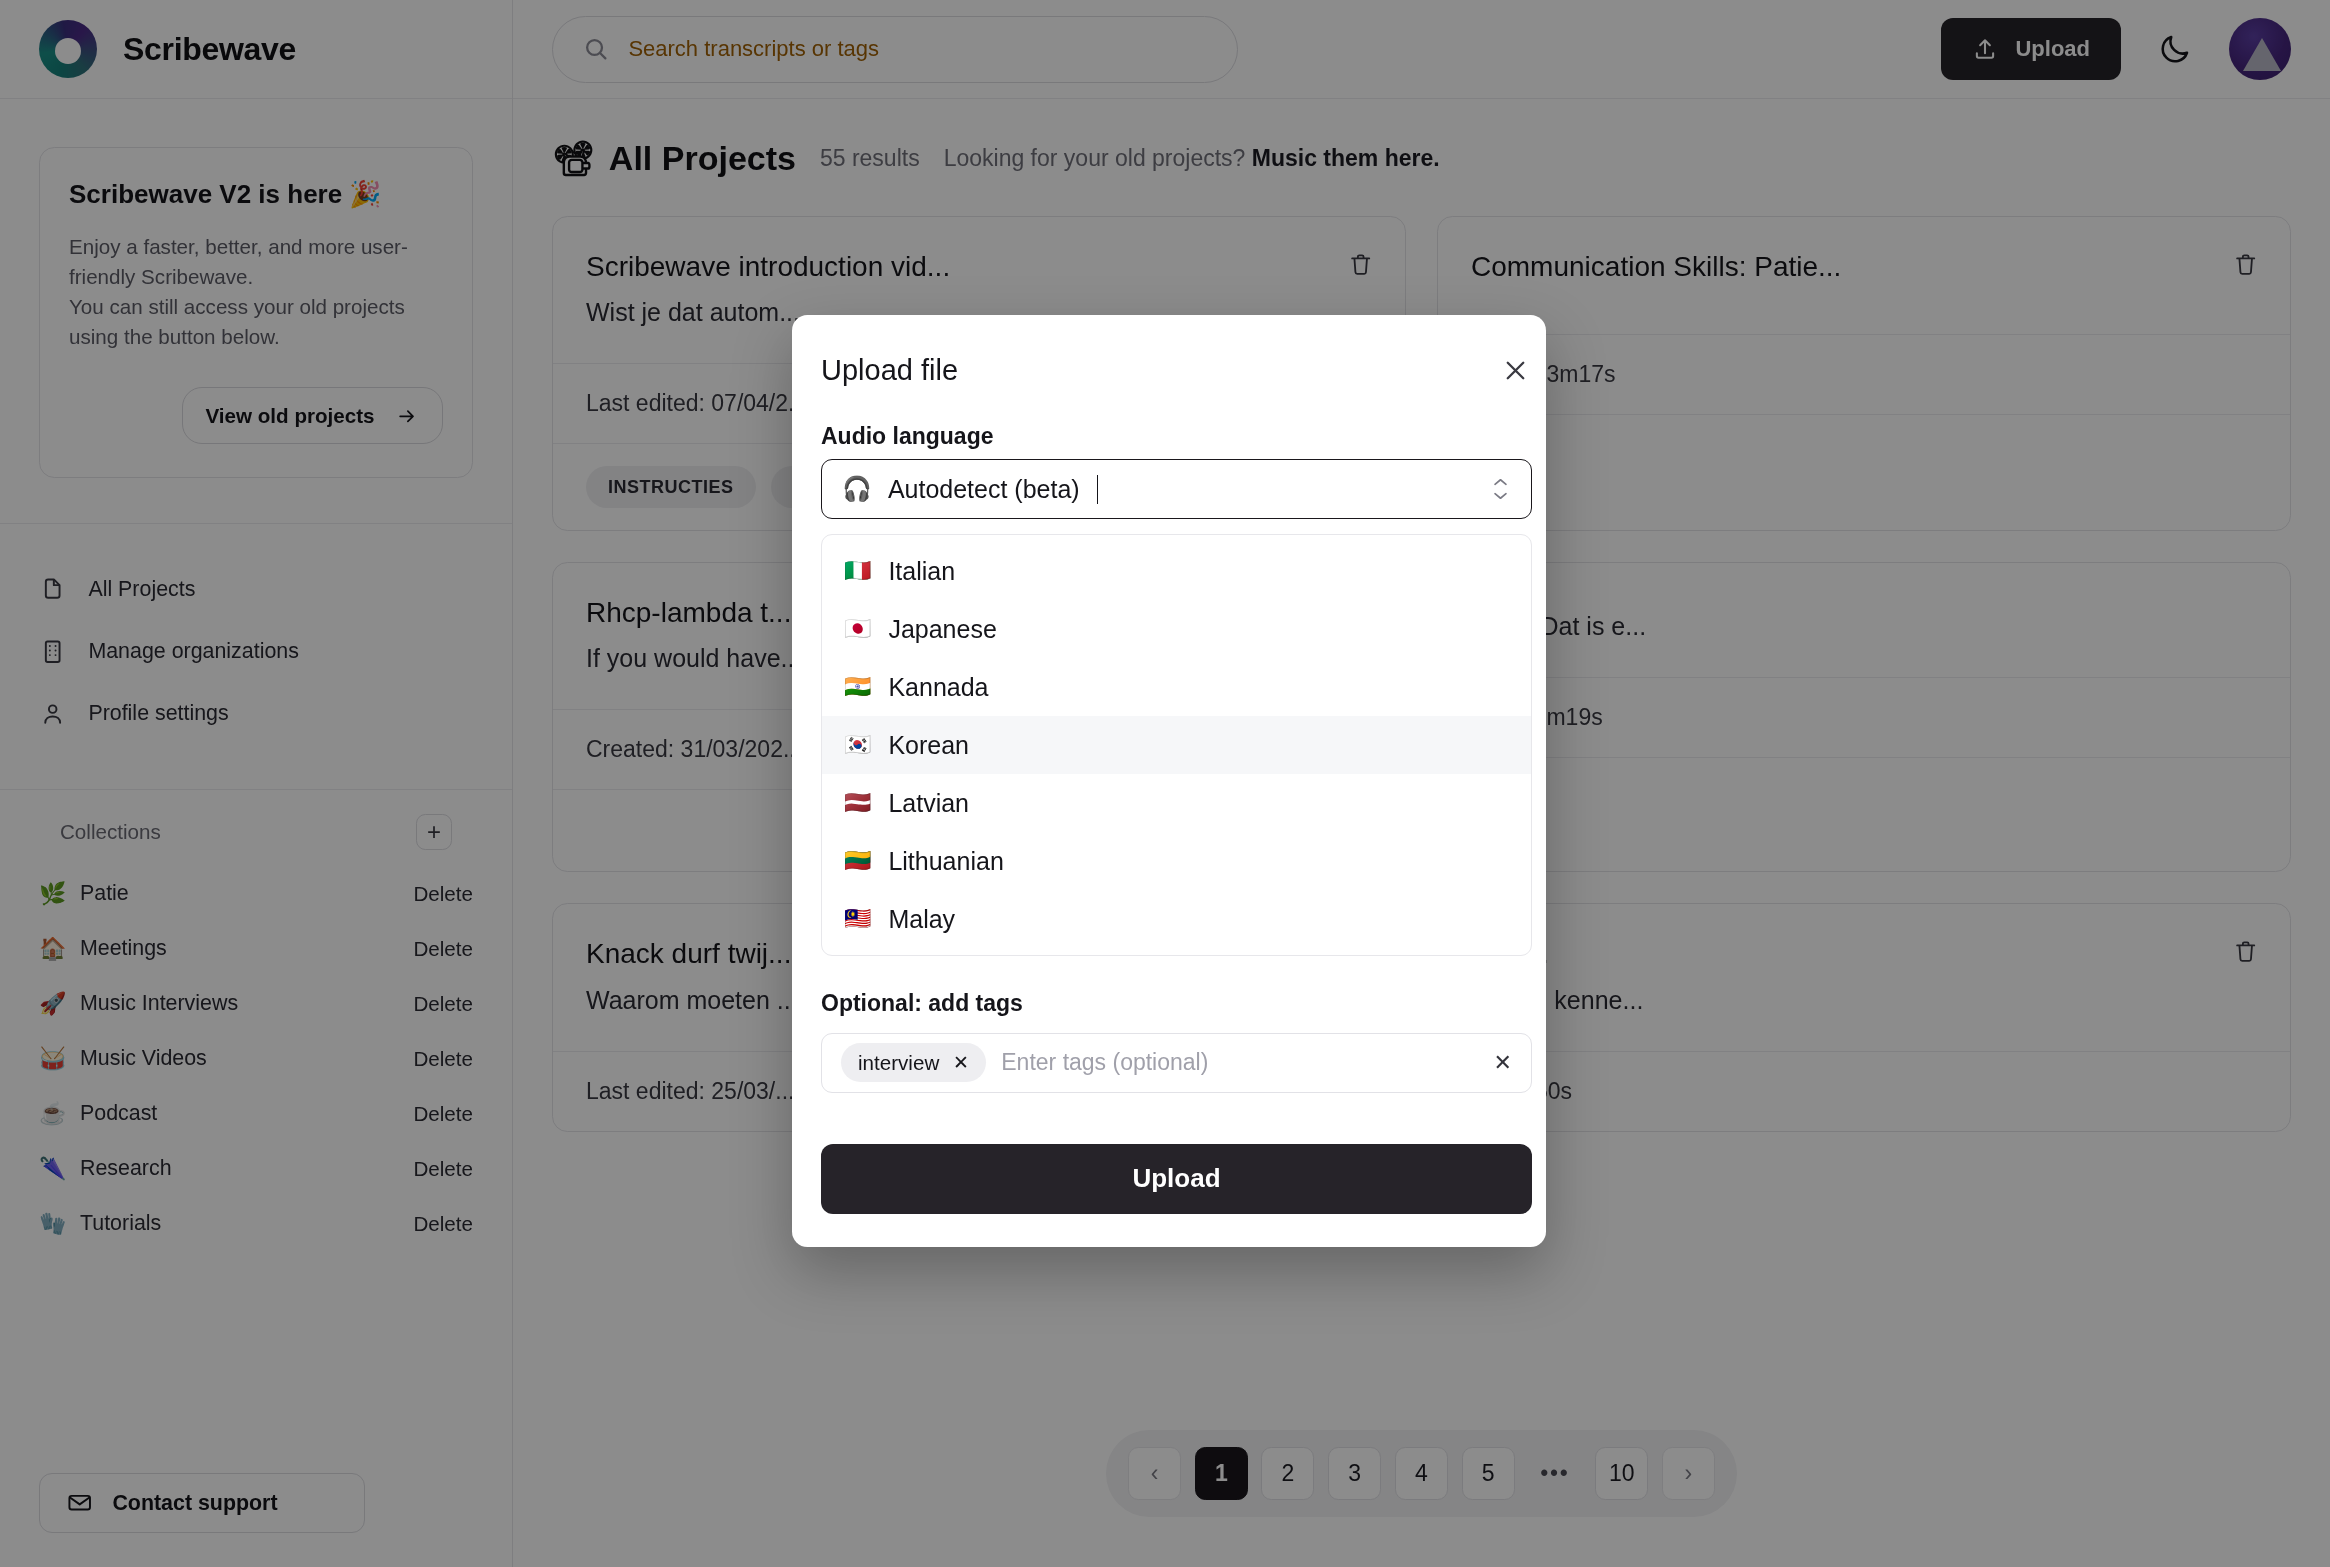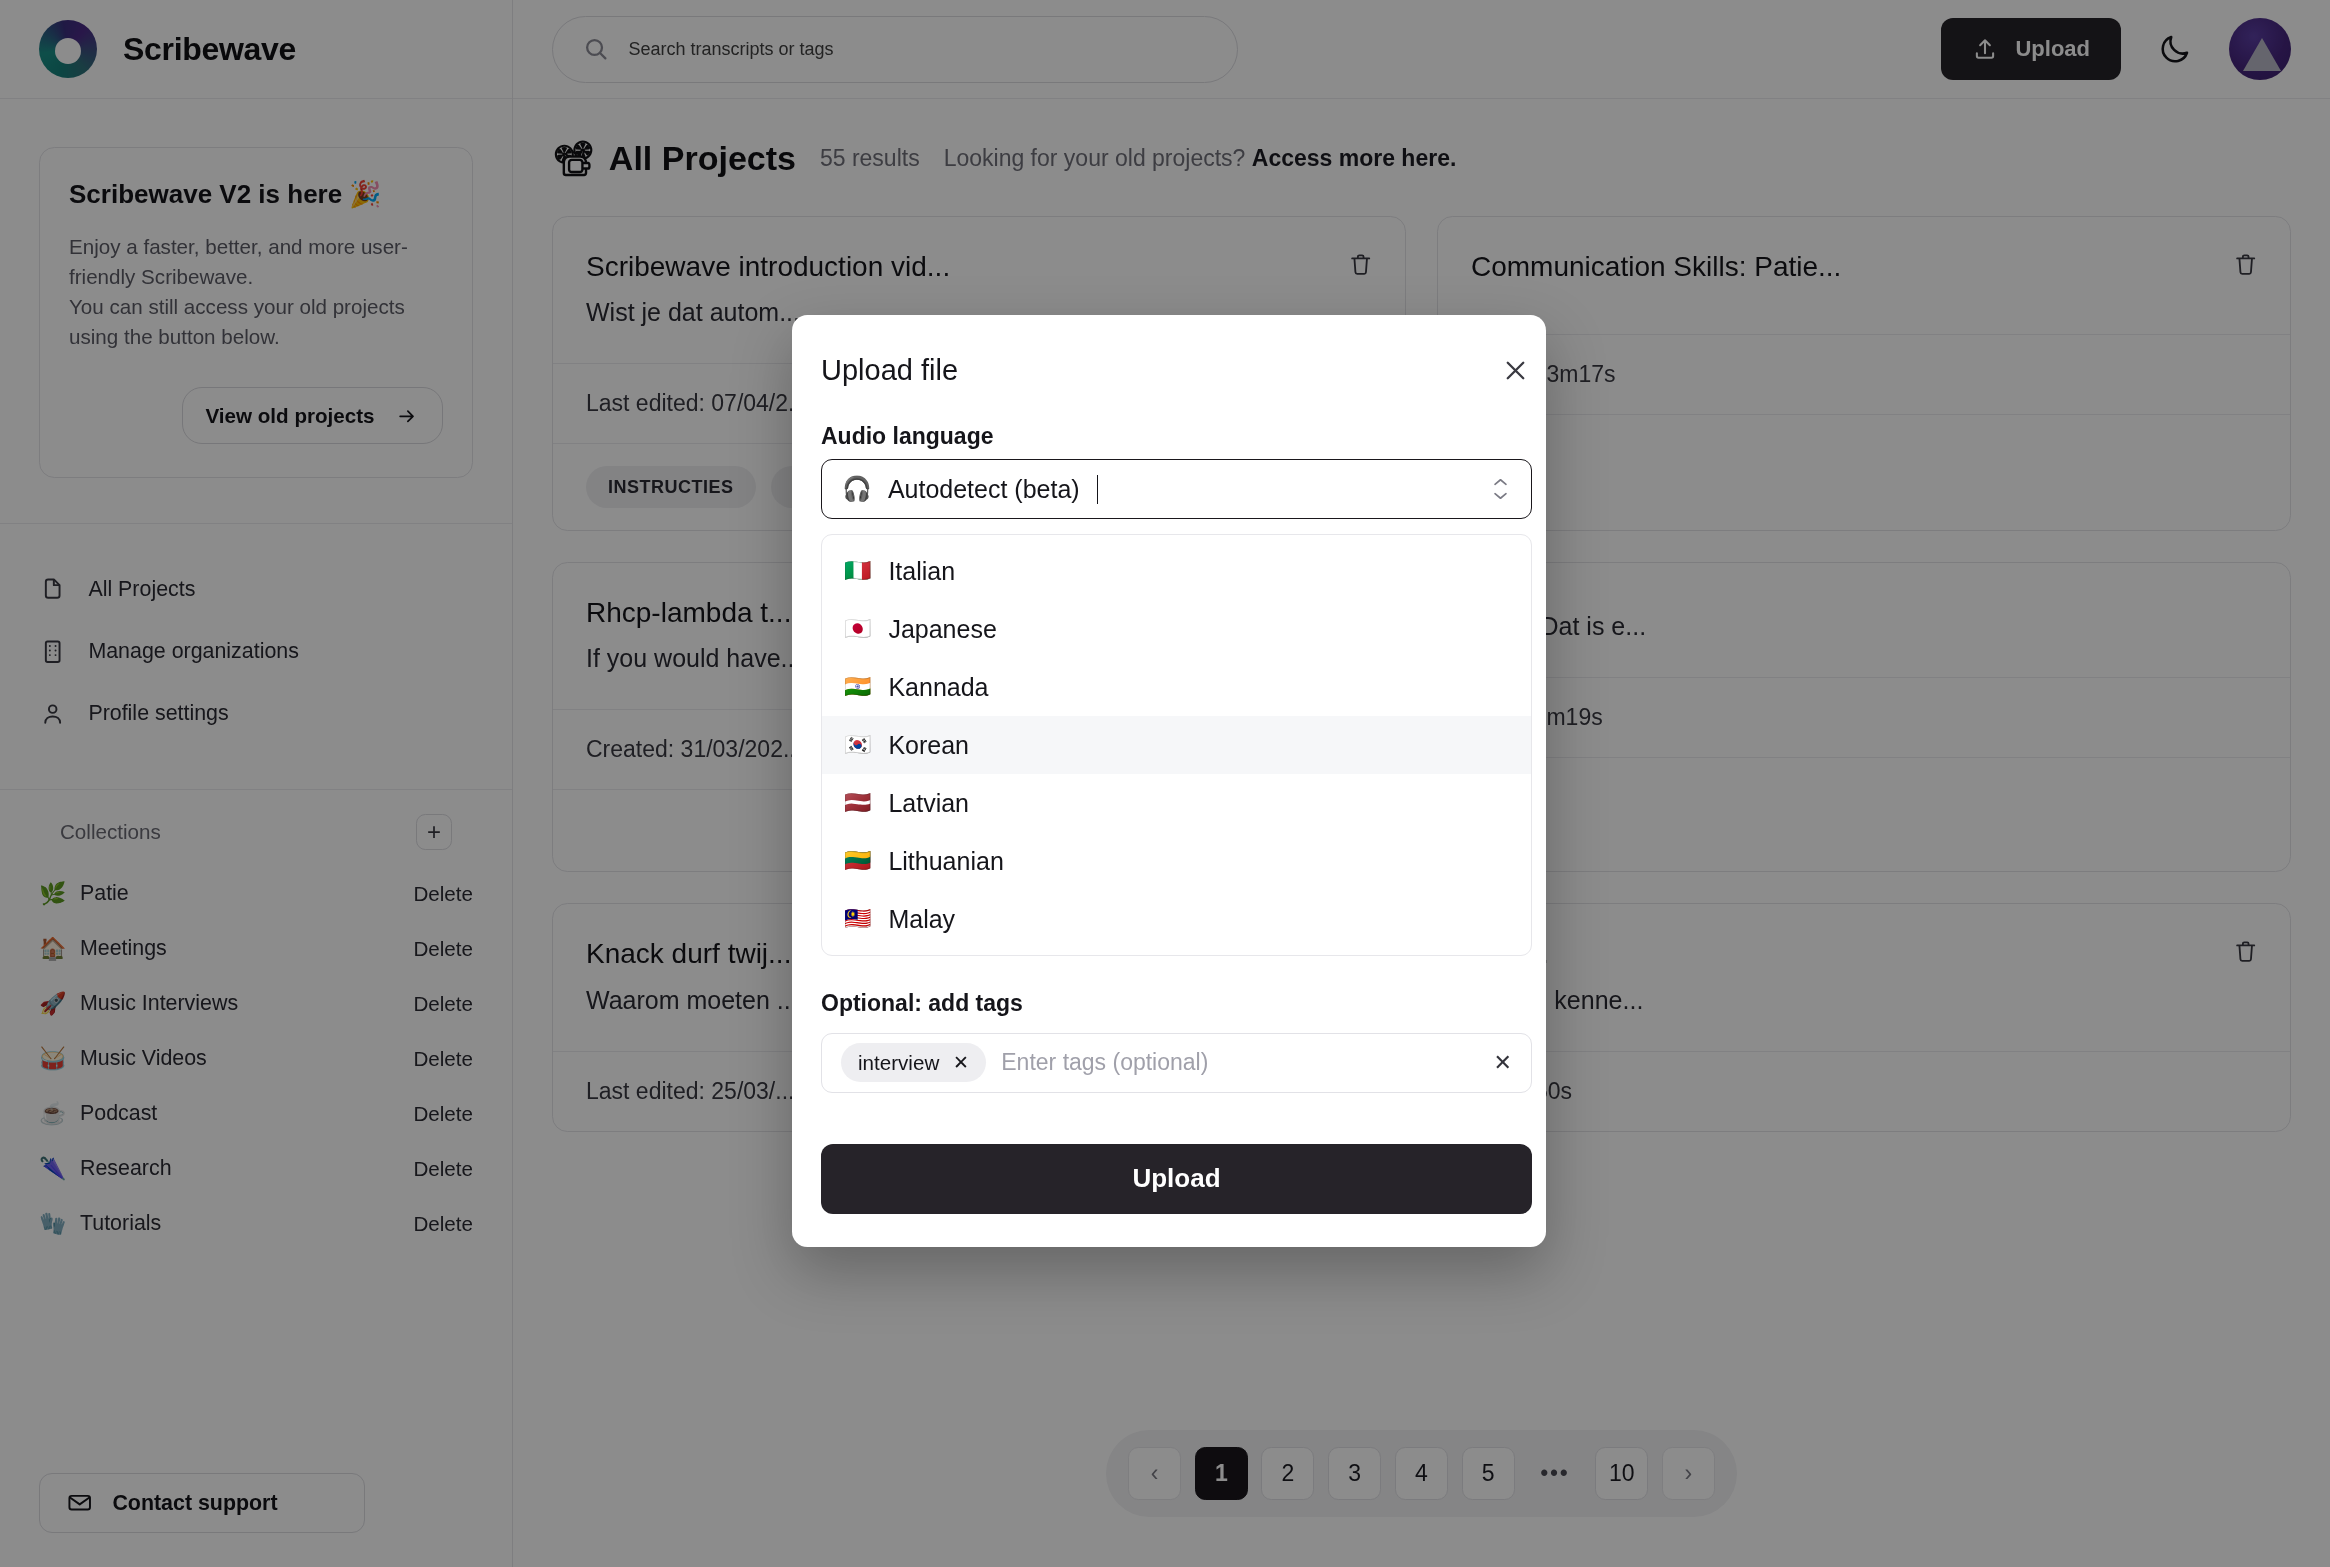--- a/index.html
+++ b/index.html
@@ -123,21 +123,21 @@
     height: 99px; display: flex; align-items: center;
     border-bottom: 0.9px solid #ececef;
     padding: 0 39px 0 39px; gap: 26px;
   }
   .search {
     width: 686px; height: 67px;
     border: 0.9px solid #dcdce1; border-radius: 34px;
     display: flex; align-items: center; gap: 19px;
     padding: 0 29px; cursor: text;
   }
-  .search-ph { font-size: 18px; color: #404040; }
+  .search-ph { font-size: 22px; color: #a16207; }
   .topbar-right { margin-left: auto; display: flex; align-items: center; gap: 31px; }
   .upload-btn {
     height: 62px; padding: 0 31px; border-radius: 12px;
     background: #262329; color: #fff;
     display: flex; align-items: center; gap: 17px;
     font-size: 22px; font-weight: 600; cursor: pointer;
   }
   .moon-btn { width: 46px; height: 46px; cursor: pointer; display:flex; align-items:center; justify-content:center; }
   .avatar {
     width: 62px; height: 62px; border-radius: 50%;
@@ -408,21 +408,21 @@
       </div>
     </div>
 
     <div class="page-head">
       <div class="page-title">
         <span>📽</span>
         <span>All Projects</span>
       </div>
       <div class="results">55 results</div>
       <div class="oldlink">
-        <span>Looking for your old projects? </span><b>Access more here.</b>
+        <span>Looking for your old projects? </span><b>Music them here.</b>
       </div>
     </div>
 
     <div class="grid">
 
       <div class="card">
         <div class="card-top">
           <div class="card-title">Scribewave introduction vid...</div>
           <div class="card-sub">Wist je dat autom...</div>
           <span class="trash">

